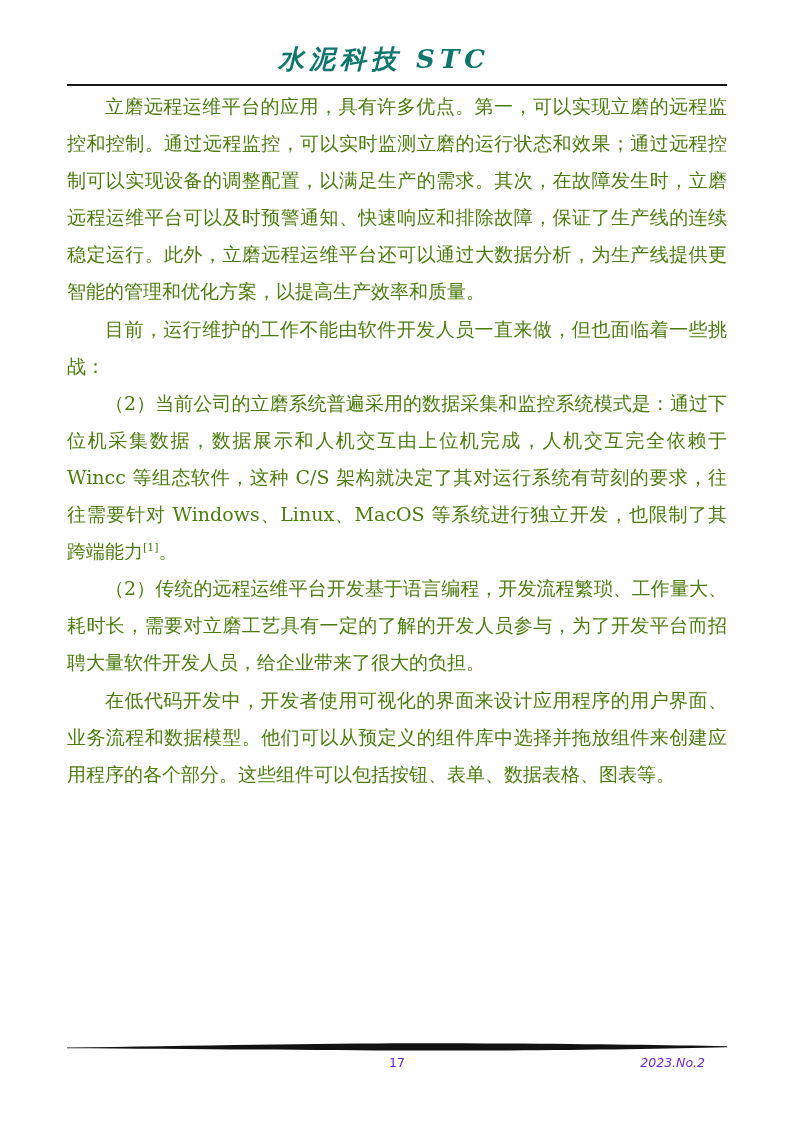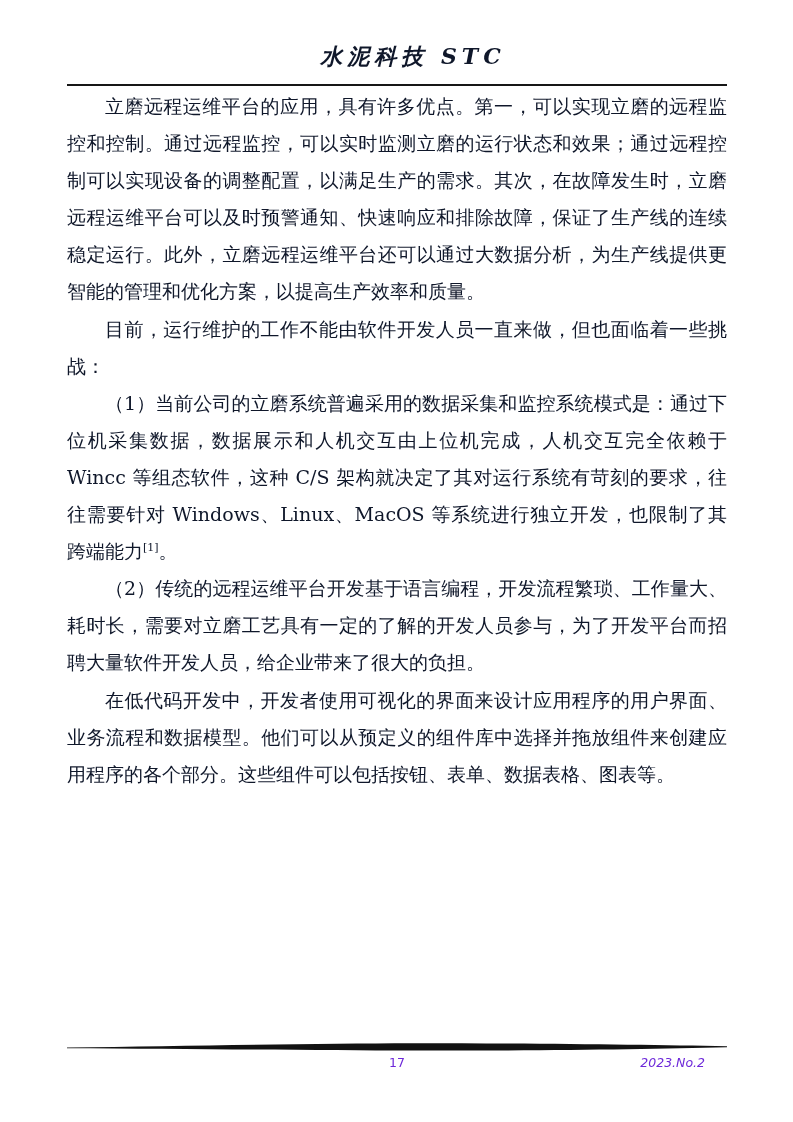--- a/index.html
+++ b/index.html
@@ -10,47 +10,47 @@
     height: 1122px;
     margin: 0 auto;
     background: #ffffff;
     color: #1c1c1c;
     overflow: hidden;
     font-family: "DejaVu Serif", "Liberation Serif", serif;
   }
   .journal-header {
     position: absolute;
     top: 42px;
-    left: 83px;
+    left: 54px;
     width: 660px;
     text-align: center;
-    font-size: 22px;
+    font-size: 26px;
     font-weight: 600;
     font-style: italic;
     letter-spacing: 5px;
-    color: #0f172a;
+    color: #0f766e;
     white-space: nowrap;
   }
   .header-rule {
     position: absolute;
     top: 84px;
     left: 67px;
     width: 660px;
     height: 2px;
     background: #161616;
   }
   .body-text {
     position: absolute;
     top: 88px;
     left: 67px;
     width: 660px;
     font-size: 19px;
     line-height: 37.1px;
     text-align: justify;
-    color: #0f172a;
+    color: #4d7c0f;
   }
   .body-text p {
     margin: 0;
     text-indent: 2em;
   }
   .body-text sup {
     font-size: 11px;
     vertical-align: 7px;
     line-height: 0;
   }
@@ -93,21 +93,21 @@
 
 <div class="page">
 
   <div class="journal-header">水泥科技 STC</div>
 
   <div class="header-rule"></div>
 
   <div class="body-text">
     <p>立磨远程运维平台的应用，具有许多优点。第一，可以实现立磨的远程监控和控制。通过远程监控，可以实时监测立磨的运行状态和效果；通过远程控制可以实现设备的调整配置，以满足生产的需求。其次，在故障发生时，立磨远程运维平台可以及时预警通知、快速响应和排除故障，保证了生产线的连续稳定运行。此外，立磨远程运维平台还可以通过大数据分析，为生产线提供更智能的管理和优化方案，以提高生产效率和质量。</p>
     <p>目前，运行维护的工作不能由软件开发人员一直来做，但也面临着一些挑战：</p>
-    <p><span>（1）当前公司的立磨系统普遍采用的数据采集和监控系统模式是：通过下位机采集数据，数据展示和人机交互由上位机完成，人机交互完全依赖于 Wincc 等组态软件，这种 C/S 架构就决定了其对运行系统有苛刻的要求，往往需要针对 Windows、Linux、MacOS 等系统进行独立开发，也限制了其跨端能力</span><sup>[1]</sup><span>。</span></p>
+    <p><span>（2）当前公司的立磨系统普遍采用的数据采集和监控系统模式是：通过下位机采集数据，数据展示和人机交互由上位机完成，人机交互完全依赖于 Wincc 等组态软件，这种 C/S 架构就决定了其对运行系统有苛刻的要求，往往需要针对 Windows、Linux、MacOS 等系统进行独立开发，也限制了其跨端能力</span><sup>[1]</sup><span>。</span></p>
     <p>（2）传统的远程运维平台开发基于语言编程，开发流程繁琐、工作量大、耗时长，需要对立磨工艺具有一定的了解的开发人员参与，为了开发平台而招聘大量软件开发人员，给企业带来了很大的负担。</p>
     <p>在低代码开发中，开发者使用可视化的界面来设计应用程序的用户界面、业务流程和数据模型。他们可以从预定义的组件库中选择并拖放组件来创建应用程序的各个部分。这些组件可以包括按钮、表单、数据表格、图表等。</p>
   </div>
 
   <div class="page-footer">
     <svg class="footer-divider" viewBox="0 0 660 12" preserveAspectRatio="none" aria-hidden="true">
       <path fill="#121212" d="M0,5.6 C120,4.0 250,1.4 345,1.3 C470,1.3 580,2.9 660,4.3
                L660,5.2 C580,7.2 470,8.8 345,8.6 C250,8.4 120,6.8 0,6.2 Z"></path>
     </svg>
     <div class="footer-row">

